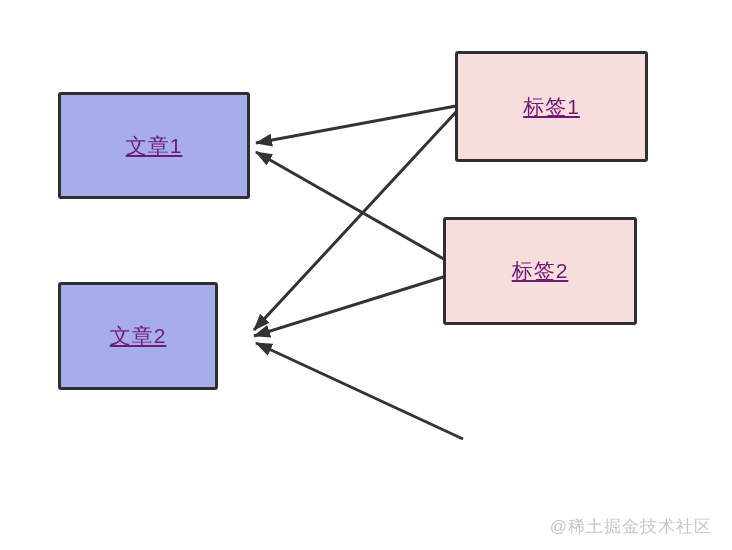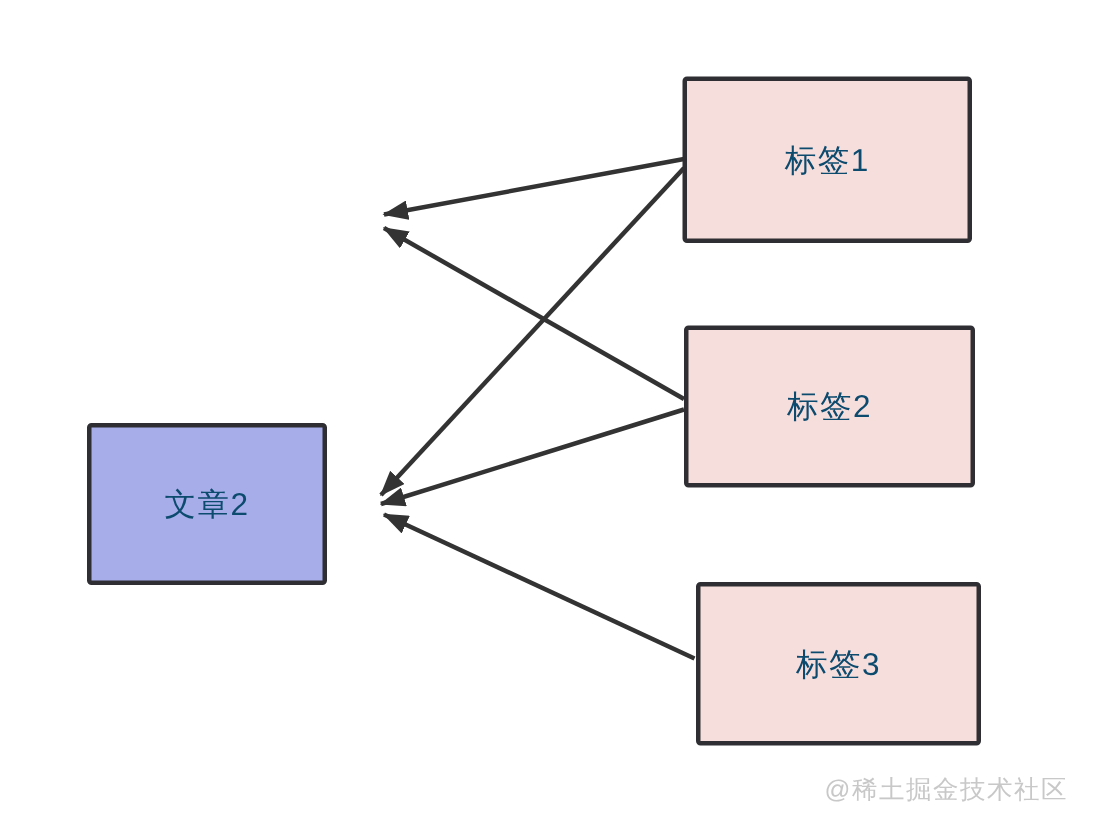--- a/index.html
+++ b/index.html
@@ -23,30 +23,31 @@
   }
   .node {
     position: absolute;
     box-sizing: border-box;
     border: 3px solid #2f2f33;
     border-radius: 3px;
     display: flex;
     align-items: center;
     justify-content: center;
     font-size: 21px;
-    color: #0c4a6e;
+    color: #701a75;
     letter-spacing: 1px;
+    text-decoration: underline;
   }
   .node.article { background: #a6ade9; }
   .node.tag     { background: #f6dedd; }
 
   #article1 { left: 58px;  top: 92px;  width: 192px; height: 107px; }
   #article2 { left: 58px;  top: 282px; width: 160px; height: 108px; }
   #tag1     { left: 455px; top: 51px;  width: 193px; height: 111px; }
-  #tag2     { left: 456px; top: 217px; width: 194px; height: 108px; }
+  #tag2     { left: 443px; top: 217px; width: 194px; height: 108px; }
   #tag3     { left: 464px; top: 388px; width: 190px; height: 109px; }
 
   .watermark {
     position: absolute;
     right: 20px;
     bottom: 12px;
     font-size: 17px;
     color: #c8c8c8;
     letter-spacing: 1px;
     user-select: none;
@@ -64,32 +65,32 @@
         <path d="M0,0 L17,6.5 L0,13 Z" fill="#333333"></path>
       </marker>
     </defs>
     <line x1="456" y1="106" x2="256" y2="143" stroke="#333333" stroke-width="3" marker-end="url(#arrowhead)"></line>
     <line x1="456" y1="112" x2="254" y2="330" stroke="#333333" stroke-width="3" marker-end="url(#arrowhead)"></line>
     <line x1="456" y1="266" x2="256" y2="152" stroke="#333333" stroke-width="3" marker-end="url(#arrowhead)"></line>
     <line x1="456" y1="273" x2="254" y2="336" stroke="#333333" stroke-width="3" marker-end="url(#arrowhead)"></line>
     <line x1="463" y1="439" x2="256" y2="343" stroke="#333333" stroke-width="3" marker-end="url(#arrowhead)"></line>
   </svg>
 
+  <div id="article1" class="node article">
+    <span>文章1</span>
+  </div>
 
   <div id="article2" class="node article">
     <span>文章2</span>
   </div>
 
   <div id="tag1" class="node tag">
     <span>标签1</span>
   </div>
 
   <div id="tag2" class="node tag">
     <span>标签2</span>
   </div>
 
-  <div id="tag3" class="node tag">
-    <span>标签3</span>
-  </div>
 
   <div class="watermark">@稀土掘金技术社区</div>
 
 </div>
 
 </body></html>

